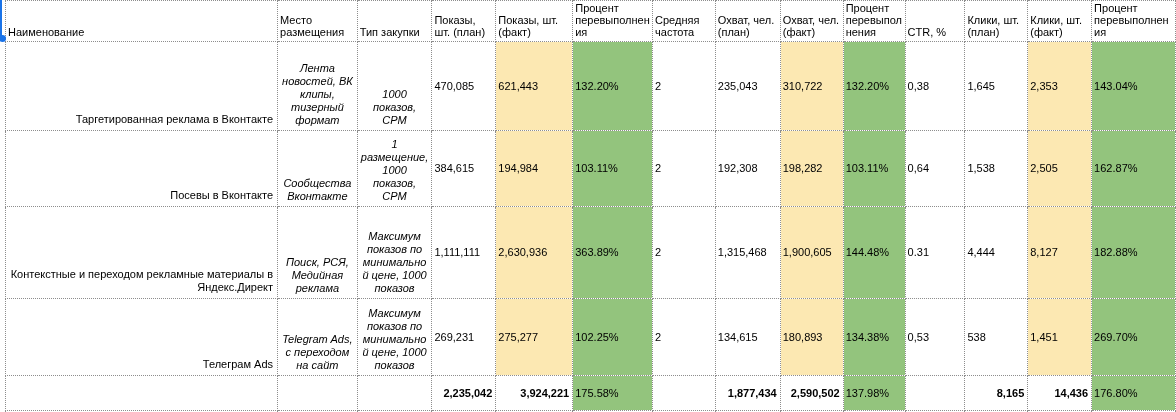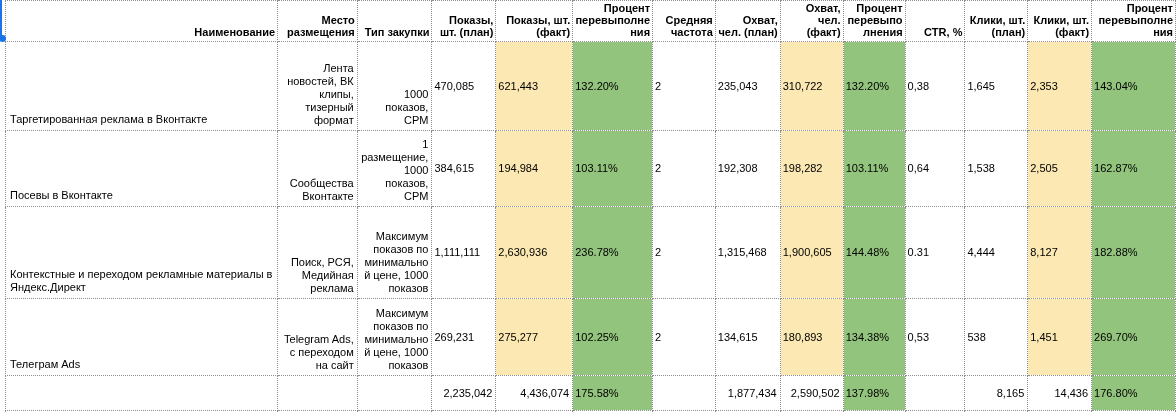--- a/index.html
+++ b/index.html
@@ -12,33 +12,33 @@
   table#sheet {
     position:absolute; left:5px; top:0;
     border-collapse:collapse; table-layout:fixed;
     background:#ffffff;
   }
   th, td {
     border:1px dotted var(--border-color,#8d8d8d);
     overflow:hidden; color:#000;
   }
   th {
-    font-size:11px; line-height:12px; font-weight:bold;
-    text-align:right; vertical-align:bottom;
+    font-size:11px; line-height:12px; font-weight:normal;
+    text-align:left; vertical-align:bottom;
     padding:1px 2px 3px 2px; background:#ffffff;
     overflow-wrap:break-word; word-break:break-word;
   }
   td { font-size:11px; line-height:13px; }
-  .name-cell { text-align:left; vertical-align:bottom; padding:2px 4px 4px 4px; }
-  .text-cell { text-align:right; vertical-align:bottom; padding:2px 3px 3px 3px;
-               overflow-wrap:break-word; word-break:break-word; }
+  .name-cell { text-align:right; vertical-align:bottom; padding:2px 4px 4px 4px; }
+  .text-cell { text-align:center; vertical-align:bottom; padding:2px 3px 3px 3px;
+               overflow-wrap:break-word; word-break:break-word;font-style:italic; }
   .num-cell  { text-align:left; vertical-align:middle; padding:1px 2px; }
   .bg-fact    { background:var(--fact-bg,#fce8b2); }
   .bg-percent { background:var(--percent-bg,#93c47d); }
-  .total-number { font-weight:normal; text-align:right; padding-right:3px; }
+  .total-number { font-weight:bold; text-align:right; padding-right:3px; }
   .stub-cell { border-bottom:none; }
   #selection-line {
     position:absolute; left:0; top:0; width:2px; height:37px;
     background:var(--selection-blue,#1a73e8); z-index:5;
   }
   #selection-dot {
     position:absolute; left:-1px; top:35px; width:7px; height:7px;
     border-radius:50%; background:var(--selection-blue,#1a73e8); z-index:5;
   }
 </style>
@@ -115,21 +115,21 @@
           <td class="num-cell">1,538</td>
           <td class="num-cell bg-fact">2,505</td>
           <td class="num-cell bg-percent">162.87%</td>
         </tr>
         <tr style="height: 92px;">
           <td class="name-cell">Контекстные и переходом рекламные материалы в Яндекс.Директ</td>
           <td class="text-cell">Поиск, РСЯ, Медийная реклама</td>
           <td class="text-cell">Максимум показов по минимальной цене, 1000 показов</td>
           <td class="num-cell">1,111,111</td>
           <td class="num-cell bg-fact">2,630,936</td>
-          <td class="num-cell bg-percent">236.78%</td>
+          <td class="num-cell bg-percent">363.89%</td>
           <td class="num-cell">2</td>
           <td class="num-cell">1,315,468</td>
           <td class="num-cell bg-fact">1,900,605</td>
           <td class="num-cell bg-percent">144.48%</td>
           <td class="num-cell">0.31</td>
           <td class="num-cell">4,444</td>
           <td class="num-cell bg-fact">8,127</td>
           <td class="num-cell bg-percent">182.88%</td>
         </tr>
         <tr style="height: 77px;">
@@ -146,21 +146,21 @@
           <td class="num-cell">0,53</td>
           <td class="num-cell">538</td>
           <td class="num-cell bg-fact">1,451</td>
           <td class="num-cell bg-percent">269.70%</td>
         </tr>
         <tr style="height: 35px;">
           <td class="num-cell"></td>
           <td class="num-cell"></td>
           <td class="num-cell"></td>
           <td class="num-cell total-number">2,235,042</td>
-          <td class="num-cell total-number">4,436,074</td>
+          <td class="num-cell total-number">3,924,221</td>
           <td class="num-cell bg-percent">175.58%</td>
           <td class="num-cell"></td>
           <td class="num-cell total-number">1,877,434</td>
           <td class="num-cell total-number">2,590,502</td>
           <td class="num-cell bg-percent">137.98%</td>
           <td class="num-cell"></td>
           <td class="num-cell total-number">8,165</td>
           <td class="num-cell total-number">14,436</td>
           <td class="num-cell bg-percent">176.80%</td>
         </tr>

